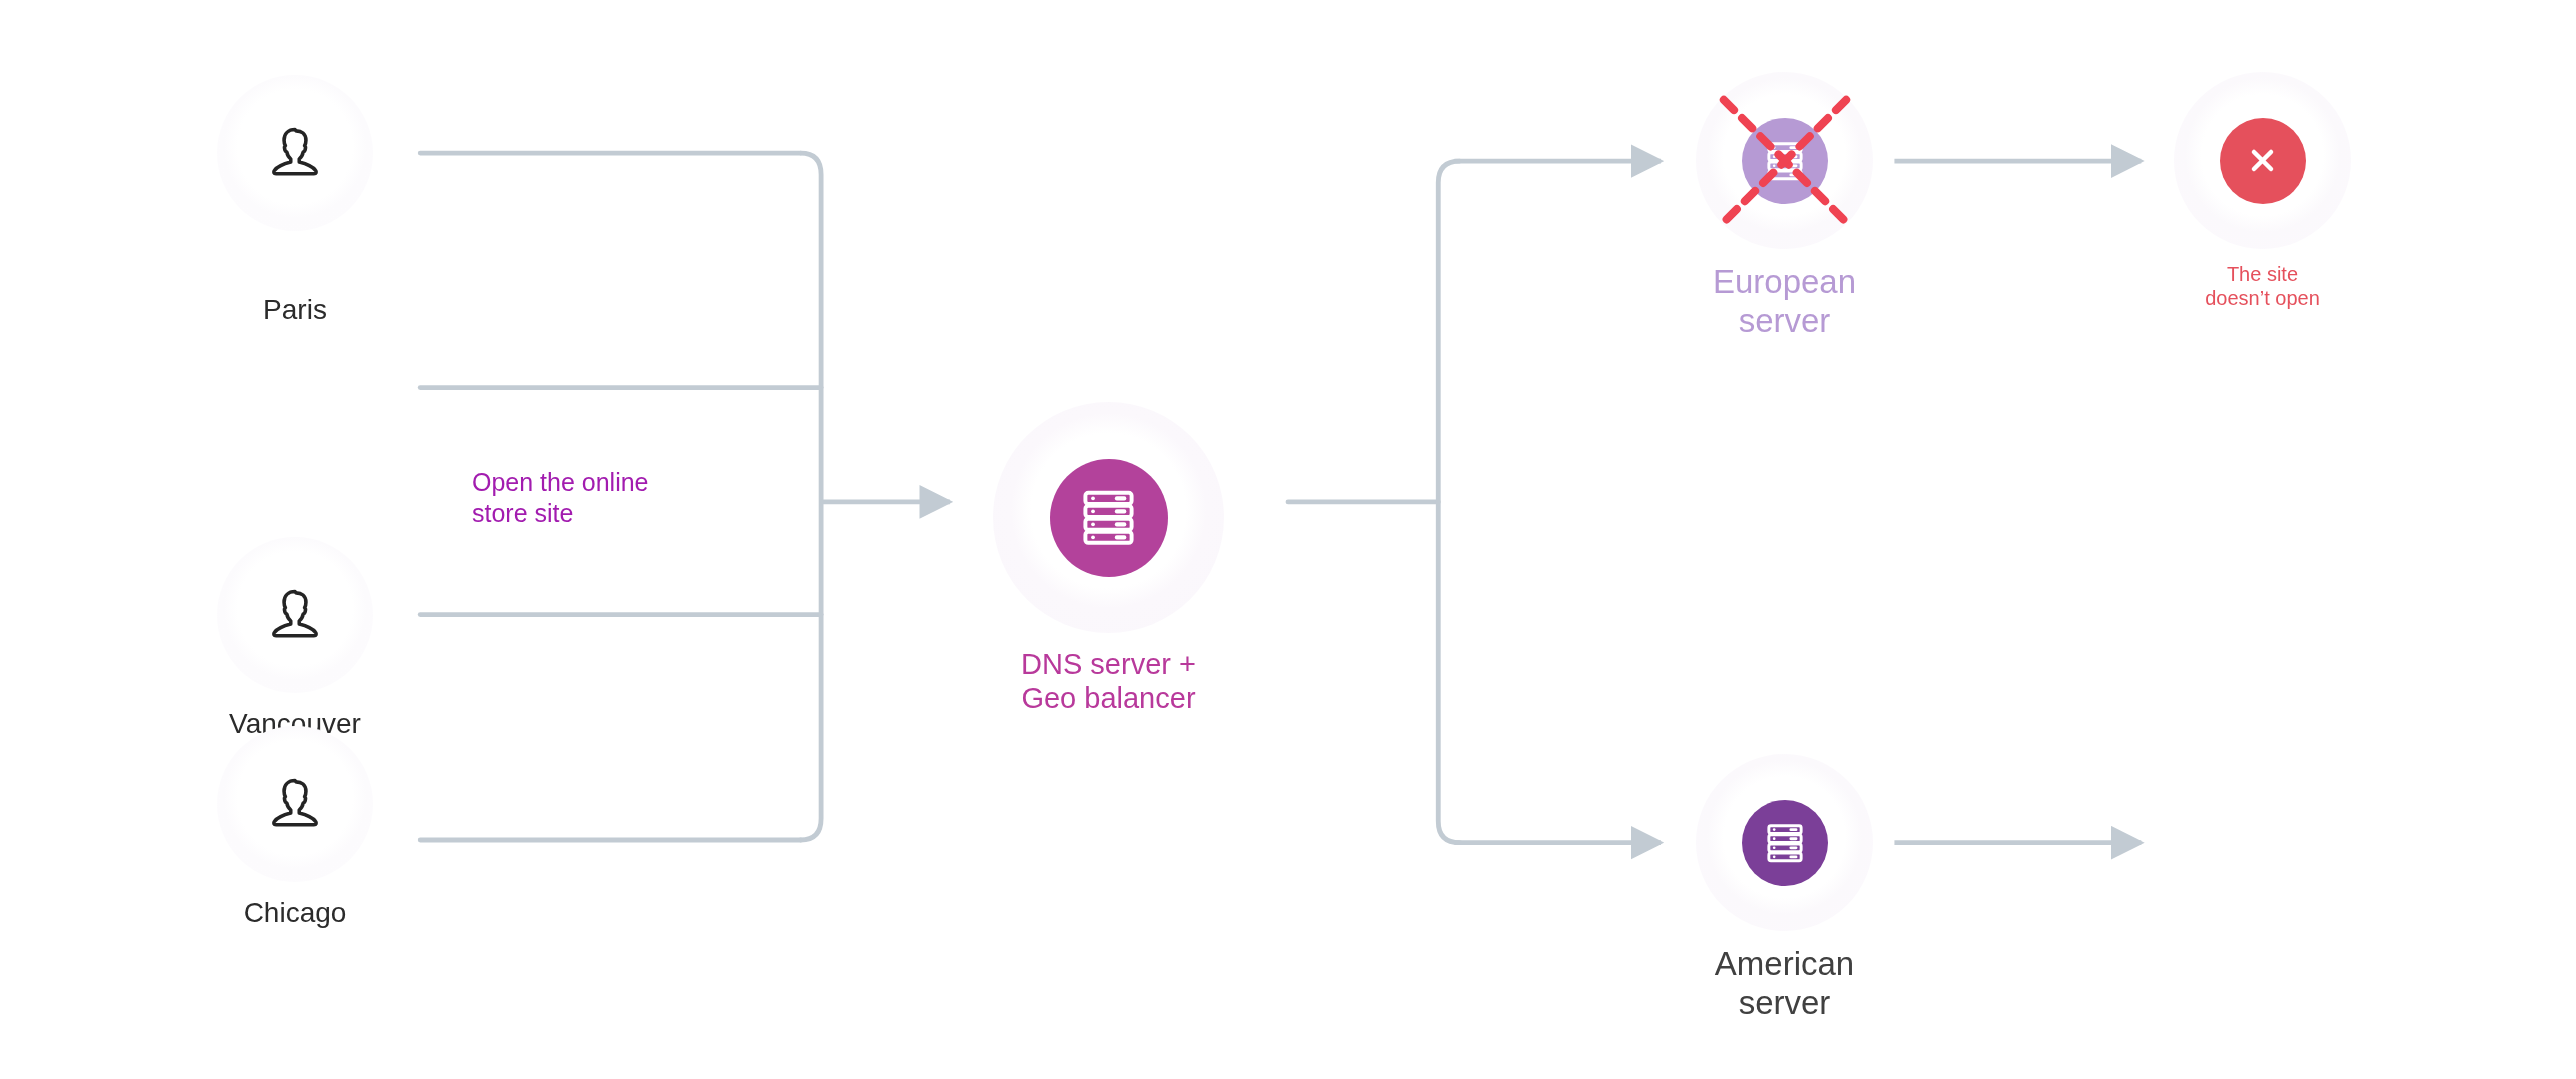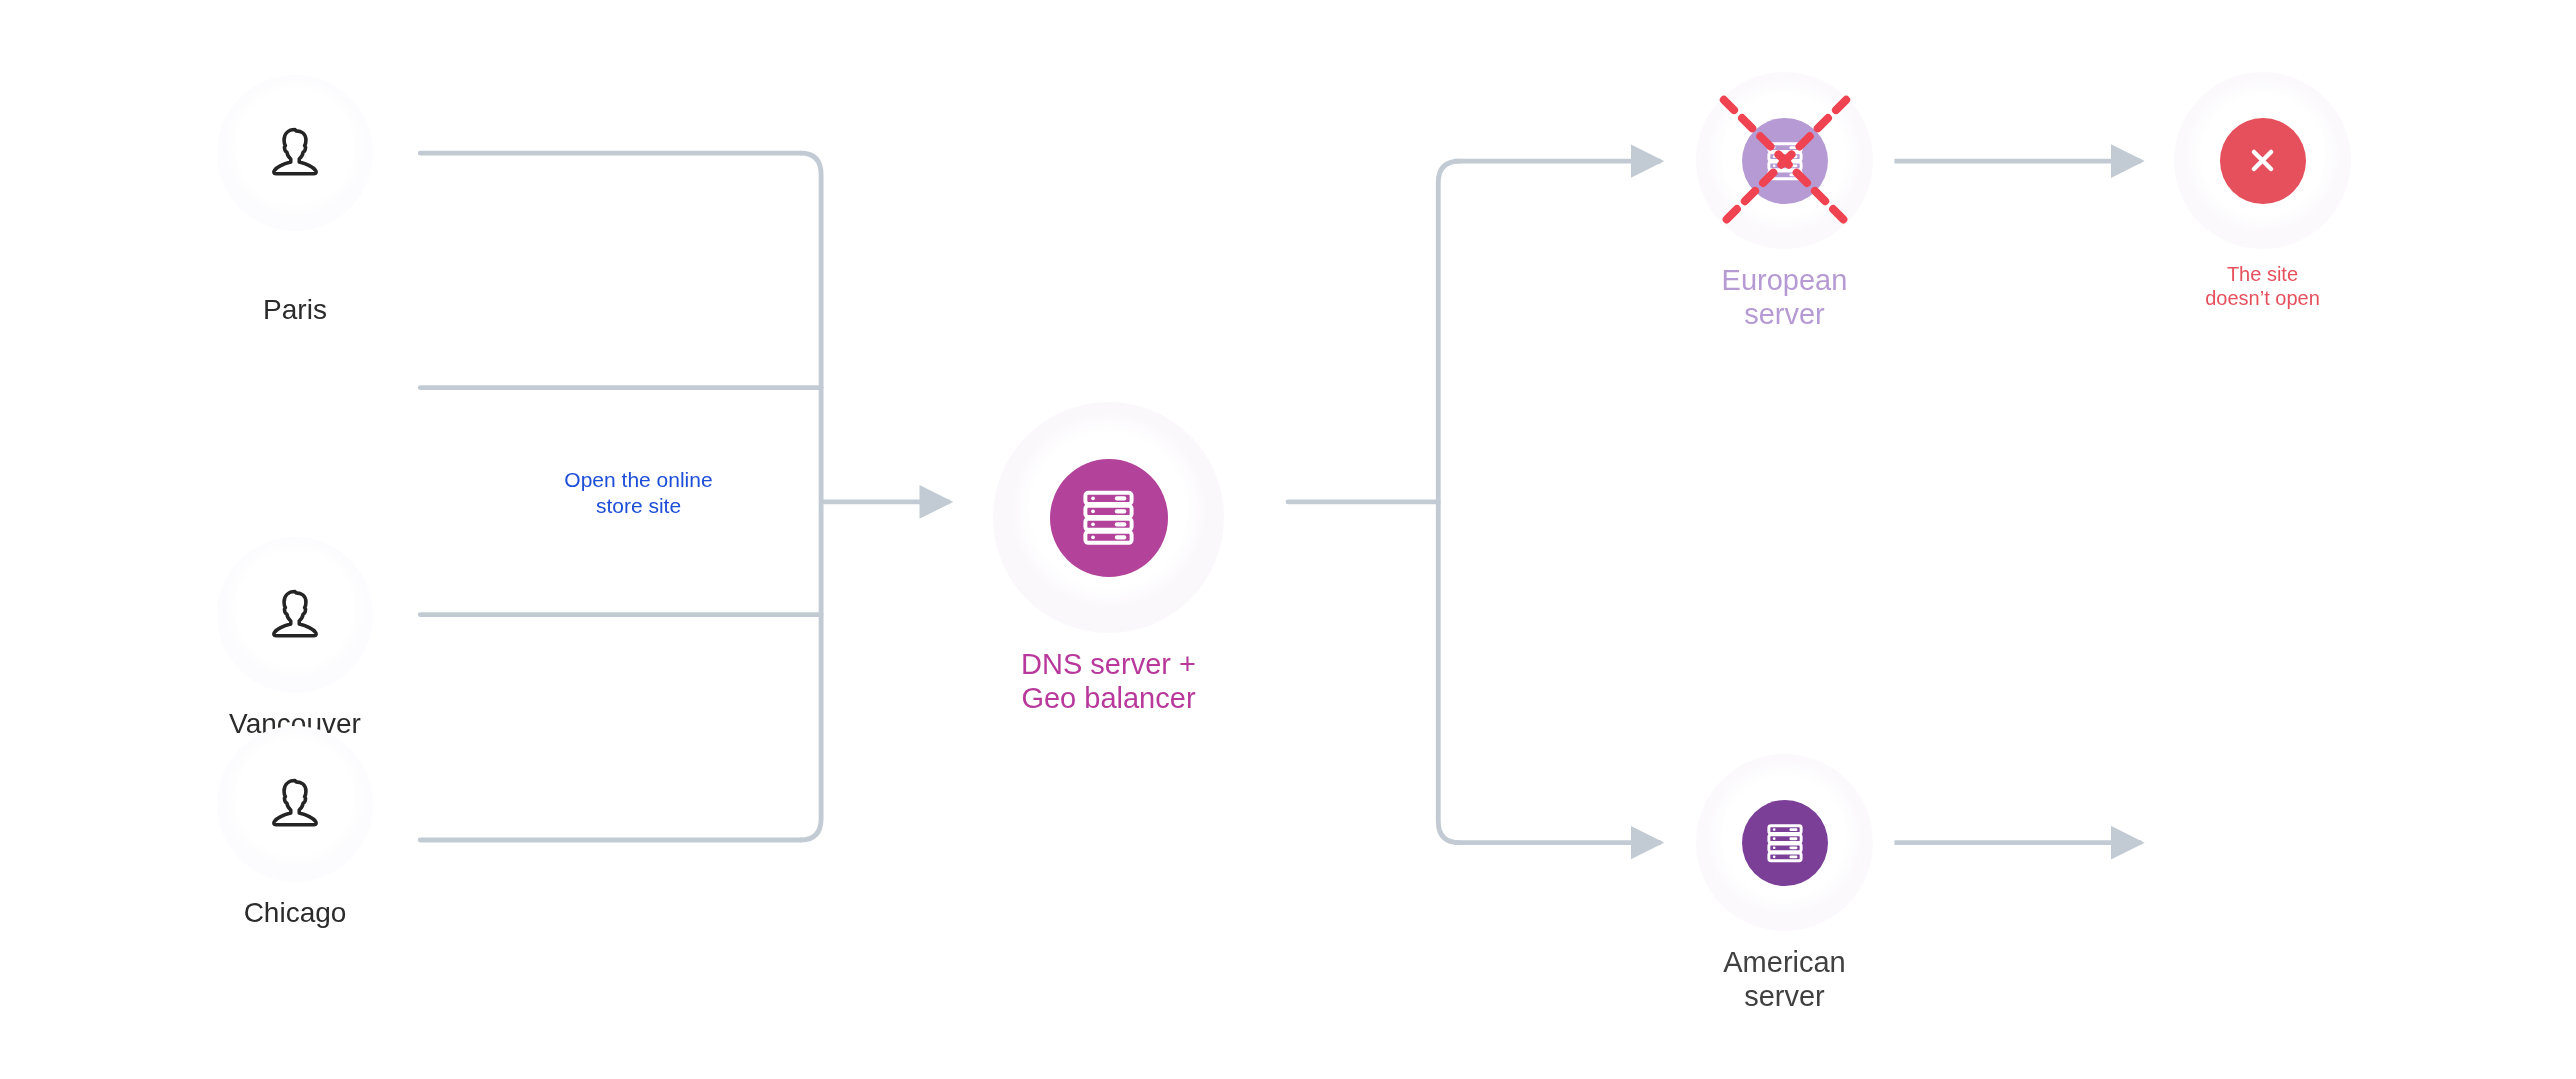--- a/index.html
+++ b/index.html
@@ -92,32 +92,32 @@
 
   .node-label {
     margin-top: 14px;
     text-align: center;
     line-height: 1.18;
     white-space: pre-line;
     font-weight: 400;
   }
   .label-city   { font-size: 28px; color: #2b2b2b; }
   .label-dns    { font-size: 29px; }
-  .label-server { font-size: 29px; }
+  .label-server { font-size: 33px; }
   .label-status { font-size: 20px; }
 
   
   #mid-caption {
     position: absolute;
     z-index: 4;
     width: 333px;
-    text-align: center;
-    font-size: 21px;
+    text-align: left;
+    font-size: 25px;
     line-height: 1.22;
-    color: #1d4ed8;
+    color: #a21caf;
     white-space: pre-line;
   }
 
   .strike-x {
     position: absolute;
     left: 50%;
     top: 50%;
     transform: translate(-50%, -50%);
     pointer-events: none;
   }

